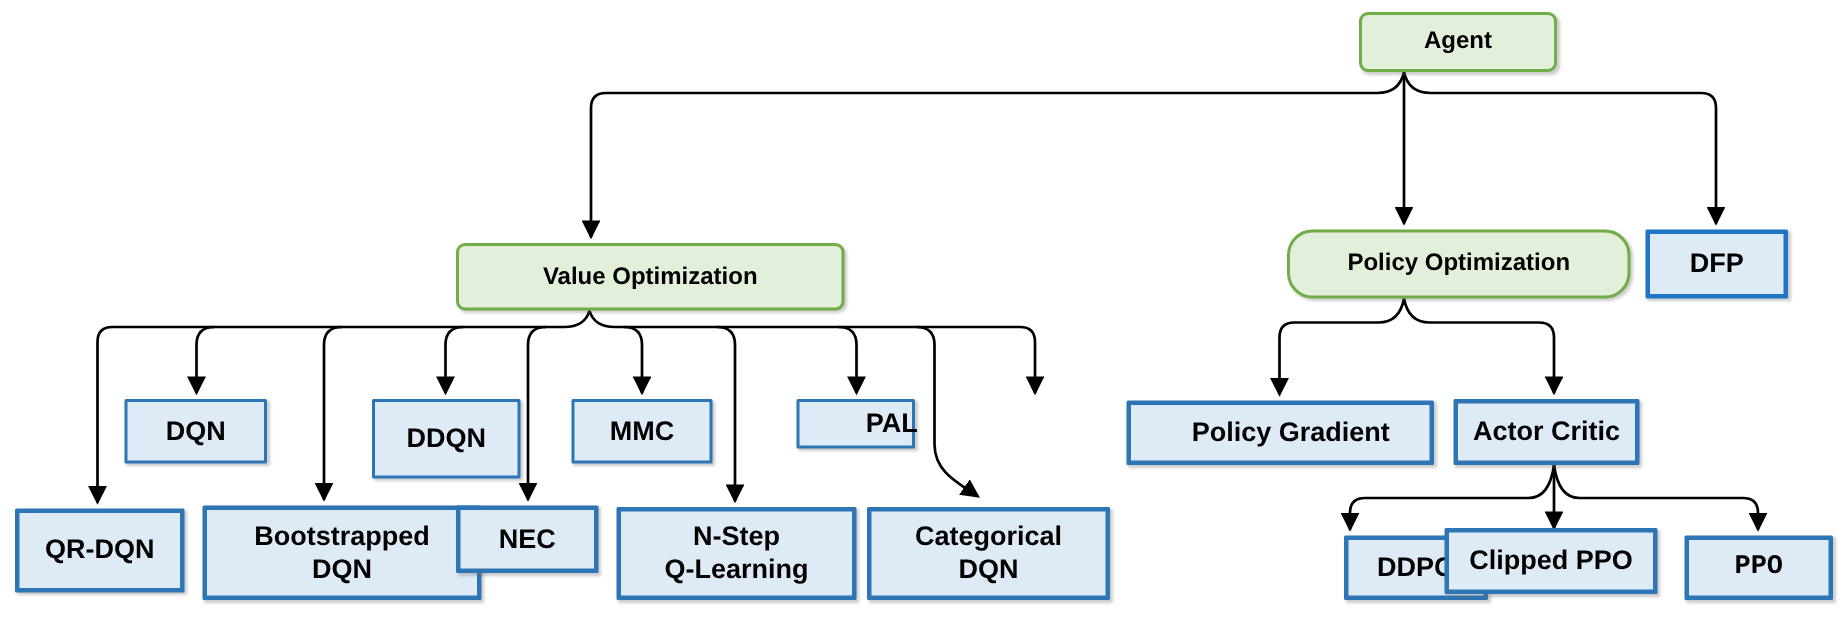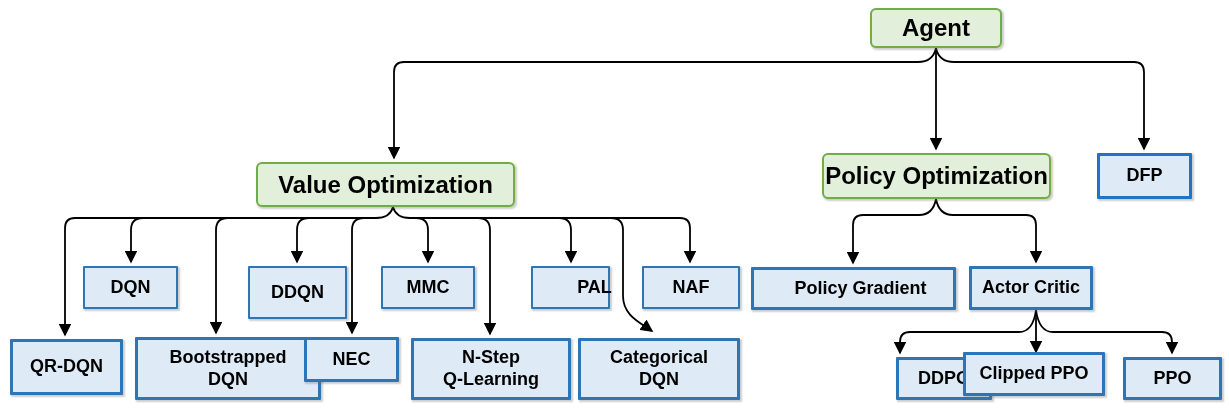--- a/index.html
+++ b/index.html
@@ -13,21 +13,21 @@
   #arrowhead path{fill:var(--line-color,#000);stroke:none;}
   .node{
     position:absolute;display:flex;align-items:center;justify-content:center;
     text-align:center;font-weight:700;white-space:pre-line;line-height:1.22;
     box-sizing:border-box;border-radius:1px;
     box-shadow:1.5px 1.5px 2px rgba(110,110,110,0.35);
   }
   .node.green{
     background:var(--green-fill,#E2EFDA);
     border:2.8px solid var(--green-border,#70AD47);
-    font-size:24px;border-radius:6px;
+    font-size:16px;border-radius:6px;margin-left:36px;
   }
   .node.blue{
     background:var(--blue-fill,#DEEBF7);
     border:2.6px solid var(--blue-border,#2E75B6);
     font-size:18px;
   }
   .node.blue.thick{border-width:3px;}
   .node.blue.strong{
     border-width:3.4px;border-color:var(--strong-blue-border,#1F74C6);
   }
@@ -62,39 +62,38 @@
     <path class="edge" d="M936,199 Q933,215 919,215 L863,215 Q853,215 853,225 L853,263" marker-end="url(#arrowhead)"></path>
     <path class="edge" d="M936,199 Q939,215 953,215 L1026,215 Q1036,215 1036,225 L1036,262" marker-end="url(#arrowhead)"></path>
 
     <path class="edge" d="M1036,310 Q1033,332 1019,332 L910,332 Q900,332 900,342 L900,353" marker-end="url(#arrowhead)"></path>
     <path class="edge" d="M1036,310 L1036,352" marker-end="url(#arrowhead)"></path>
     <path class="edge" d="M1036,310 Q1039,332 1053,332 L1162,332 Q1172,332 1172,342 L1172,353" marker-end="url(#arrowhead)"></path>
   </svg>
 
   <div class="node green" style="left:870px;top:8px;width:132px;height:40px;">Agent</div>
 
-  <div class="node green" style="left:256px;top:162px;width:259px;height:45px;">Value Optimization</div>
-  <div class="node green" style="left:822px;top:153px;width:229px;height:46px;">Policy Optimization</div>
+  <div class="node green" style="left:268px;top:162px;width:259px;height:45px;">Value Optimization</div>
+  <div class="node green" style="left:822px;top:153px;width:229px;height:46px;border-radius:17px;">Policy Optimization</div>
   <div class="node blue strong" style="left:1097px;top:153px;width:95px;height:46px;">DFP</div>
 
   <div class="node blue" style="left:83px;top:266px;width:95px;height:43px;">DQN</div>
   <div class="node blue" style="left:248px;top:266px;width:99px;height:53px;">DDQN</div>
   <div class="node blue" style="left:381px;top:266px;width:94px;height:43px;">MMC</div>
-  <div class="node blue" style="left:531px;top:266px;width:79px;height:43px;padding-left:48px;">PAL</div>
-  <div class="node blue" style="left:642px;top:266px;width:98px;height:43px;">NAF</div>
+  <div class="node blue" style="left:531px;top:266px;width:79px;height:33px;padding-left:48px;">PAL</div>
 
   <div class="node blue thick" style="left:10px;top:339px;width:113px;height:56px;">QR-DQN</div>
   <div class="node blue thick" style="left:135px;top:337px;width:186px;height:63px;">Bootstrapped
 DQN</div>
   <div class="node blue thick" style="left:411px;top:338px;width:160px;height:62px;">N-Step
 Q-Learning</div>
   <div class="node blue thick" style="left:304px;top:337px;width:95px;height:45px;">NEC</div>
   <div class="node blue thick" style="left:578px;top:338px;width:162px;height:62px;">Categorical
 DQN</div>
 
   <div class="node blue thick" style="left:751px;top:267px;width:205px;height:43px;padding-left:14px;">Policy Gradient</div>
   <div class="node blue thick" style="left:969px;top:266px;width:124px;height:44px;">Actor Critic</div>
 
   <div class="node blue thick" style="left:852px;top:357px;width:96px;height:43px;margin-left:44px;">DDPG</div>
   <div class="node blue thick" style="left:963px;top:352px;width:142px;height:44px;">Clipped PPO</div>
-  <div class="node blue thick" style="left:1123px;top:357px;width:99px;height:43px;">PPO</div>
+  <div class="node blue thick" style="left:1123px;top:357px;width:99px;height:43px;font-family:Liberation Mono, monospace;">PPO</div>
 
 </div>
 
 </body></html>

